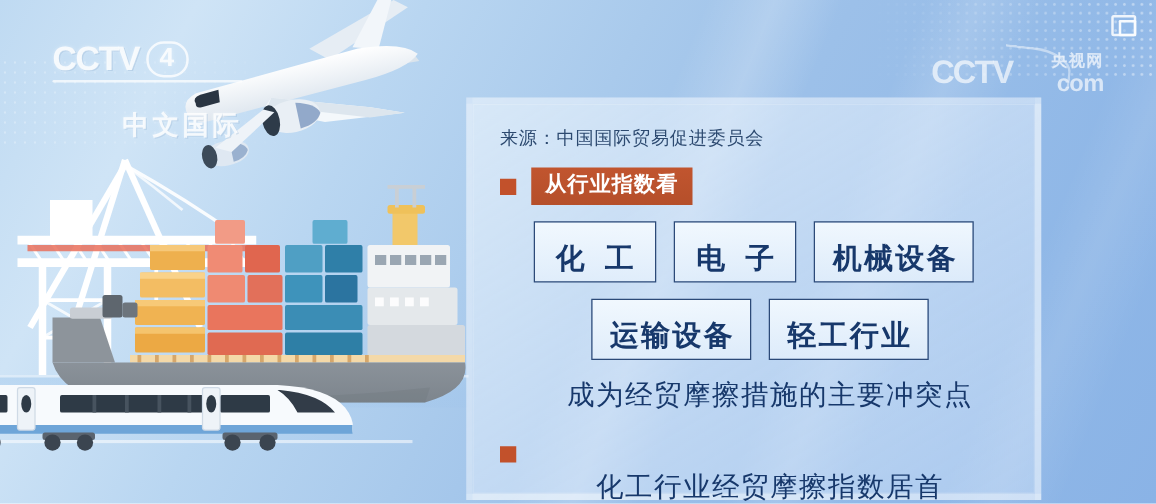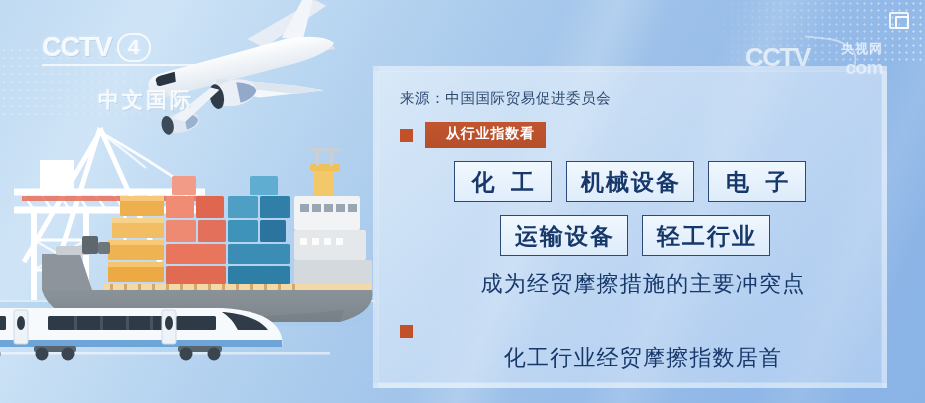--- a/index.html
+++ b/index.html
@@ -146,22 +146,22 @@
     border-radius: 1px;
   }
 
   
   .art { position: absolute; left: 0; top: 0; width: 375px; height: 403px; }
   .art svg { display: block; }
 
   
   .panel {
     position: absolute;
-    left: 373px; top: 66px;
-    width: 514px; height: 322px;
+    left: 373px; top: 78px;
+    width: 460px; height: 322px;
     background: linear-gradient(150deg, rgba(238,246,253,.62) 0%, rgba(226,238,252,.5) 55%, rgba(214,230,250,.42) 100%);
     border: 5px solid rgba(255,255,255,.26);
     box-shadow: 0 0 0 1px rgba(255,255,255,.18) inset;
   }
   .panel-inner {
     position: absolute; inset: 0;
     padding: 19px 22px 0 22px;
   }
 
   .source {
@@ -174,39 +174,39 @@
   .badge-row { display: flex; align-items: center; gap: 12px; }
   .bullet {
     width: 13px; height: 13px;
     background: #c2512b;
     flex: 0 0 auto;
   }
   .badge {
     display: inline-block;
     background: linear-gradient(180deg, #c1552f 0%, #b54f2a 100%);
     color: #ffffff;
-    font-size: 14px; font-weight: 700;
+    font-size: 17px; font-weight: 700;
     letter-spacing: .8px;
-    padding: 3px 11px 4px 21px;
+    padding: 3px 11px 4px 11px;
   }
 
   .chip-row {
     display: flex; gap: 14px;
     justify-content: center;
     margin-top: 13px;
   }
   .chip-row.indent { padding-left: 10px; }
   .chip {
     border: 1.6px solid #2c4a78;
     background: linear-gradient(180deg, rgba(244,250,255,.92) 0%, rgba(228,240,252,.82) 100%);
     color: #17386b;
     font-size: 23px; font-weight: 700;
     letter-spacing: 5px;
     text-indent: 5px;
-    padding: 7px 12px 5px 12px;
+    padding: 15px 12px 5px 12px;
     line-height: 1.18;
     white-space: nowrap;
   }
   .chip.tight { letter-spacing: 2px; text-indent: 2px; }
 
   .headline {
     text-align: center;
     color: #17386b;
     font-size: 22px; font-weight: 400;
     letter-spacing: 1.2px;
@@ -465,22 +465,22 @@
 
       <div class="source">来源：中国国际贸易促进委员会</div>
 
       <div class="badge-row">
         <span class="bullet"></span>
         <span class="badge">从行业指数看</span>
       </div>
 
       <div class="chip-row">
         <span class="chip">化 工</span>
+        <span class="chip">电 子</span>
         <span class="chip tight">机械设备</span>
-        <span class="chip">电 子</span>
       </div>
 
       <div class="chip-row indent">
         <span class="chip tight">运输设备</span>
         <span class="chip tight">轻工行业</span>
       </div>
 
       <div class="headline shift">成为经贸摩擦措施的主要冲突点</div>
 
       <div class="block2">

